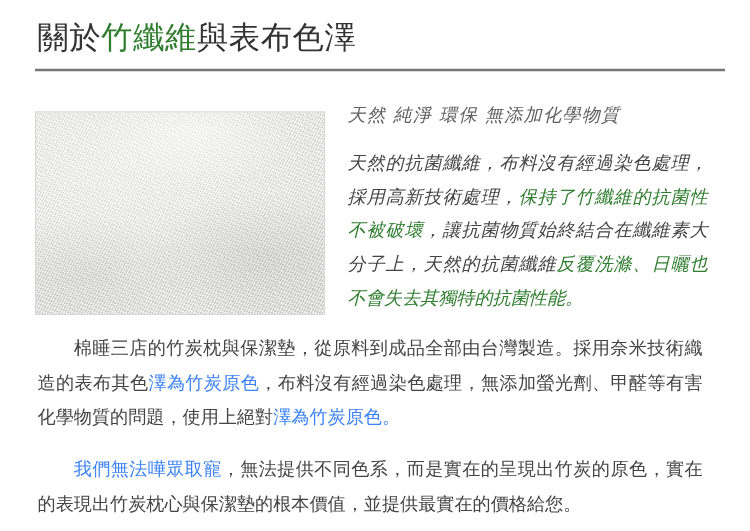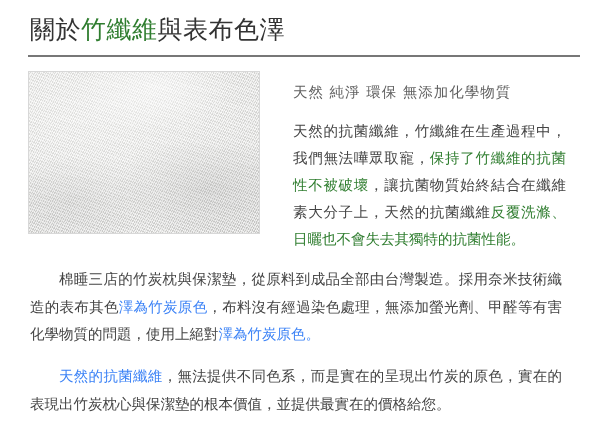--- a/index.html
+++ b/index.html
@@ -36,22 +36,23 @@
   }
   .title-rule {
     height: 2px;
     background: #777777;
     margin: 0 0 14px 0;
     width: 552px;
   }
   
   .top-block {
     display: flex;
-    align-items: flex-start;
-    gap: 33px;
+    align-items: flex-end;
+    gap: 18px;
+    font-style: italic;
   }
   .photo {
     width: 232px;
     height: 163px;
     flex: 0 0 232px;
     border: 1px solid #d8d8d8;
     box-sizing: border-box;
     background:
       repeating-linear-gradient(118deg, rgba(255,255,255,0.55) 0px, rgba(255,255,255,0.55) 1px, rgba(0,0,0,0.035) 1px, rgba(0,0,0,0.035) 2px),
       repeating-linear-gradient(22deg, rgba(255,255,255,0.5) 0px, rgba(255,255,255,0.5) 1px, rgba(0,0,0,0.03) 1px, rgba(0,0,0,0.03) 3px),
@@ -111,27 +112,27 @@
 
   <div class="title-rule"></div>
 
   <div class="top-block">
 
     <div class="photo"></div>
 
     <div class="top-text">
       <div class="lead">天然 純淨 環保  無添加化學物質</div>
       <div class="para">
-        <span>天然的抗菌纖維，竹纖維在生產過程中，我們無法嘩眾取寵，</span><span class="accent">保持了竹纖維的抗菌性不被破壞</span><span>，讓抗菌物質始終結合在纖維素大分子上，天然的抗菌纖維</span><span class="accent">反覆洗滌、日曬也不會失去其獨特的抗菌性能。</span>
+        <span>天然的抗菌纖維，布料沒有經過染色處理，採用高新技術處理，</span><span class="accent">保持了竹纖維的抗菌性不被破壞</span><span>，讓抗菌物質始終結合在纖維素大分子上，天然的抗菌纖維</span><span class="accent">反覆洗滌、日曬也不會失去其獨特的抗菌性能。</span>
       </div>
     </div>
 
   </div>
 
   <p class="body-para">
     <span>棉睡三店的竹炭枕與保潔墊，從原料到成品全部由台灣製造。採用奈米技術織造的表布其色</span><span class="accent">澤為竹炭原色</span><span>，布料沒有經過染色處理，無添加螢光劑、甲醛等有害化學物質的問題，使用上絕對</span><span class="accent">澤為竹炭原色。</span>
   </p>
 
   <p class="body-para">
-    <span></span><span class="accent">天然的抗菌纖維</span><span>，無法提供不同色系，而是實在的呈現出竹炭的原色，實在的表現出竹炭枕心與保潔墊的根本價值，並提供最實在的價格給您。</span>
+    <span></span><span class="accent">我們無法嘩眾取寵</span><span>，無法提供不同色系，而是實在的呈現出竹炭的原色，實在的表現出竹炭枕心與保潔墊的根本價值，並提供最實在的價格給您。</span>
   </p>
 
 </div>
 
 </body></html>

